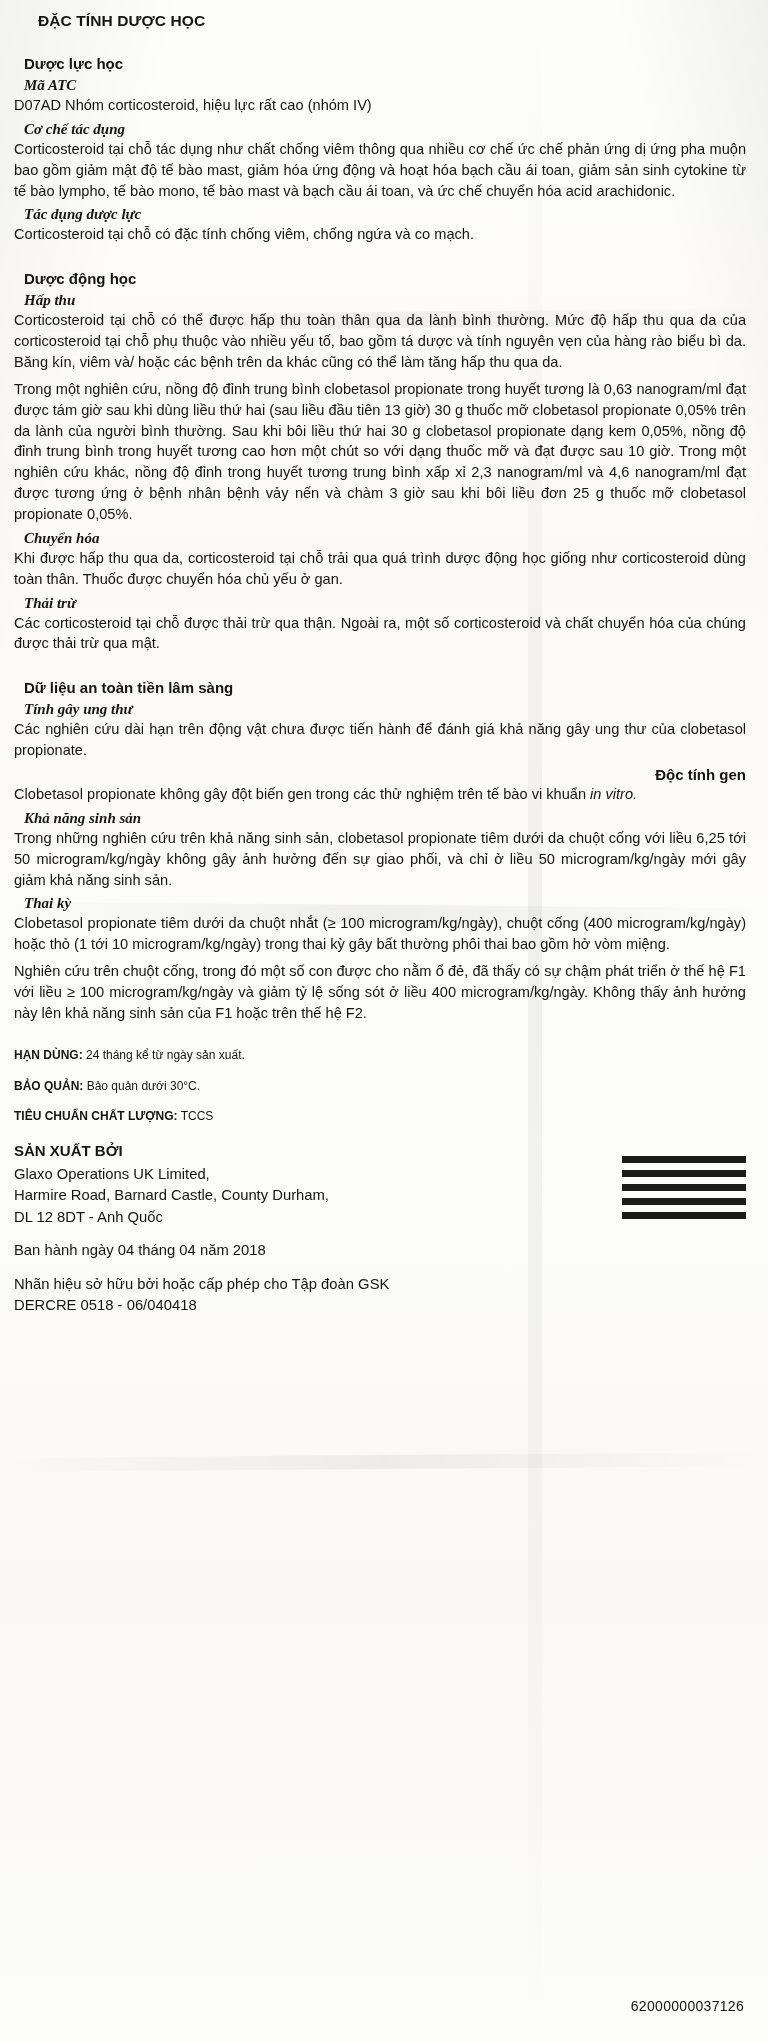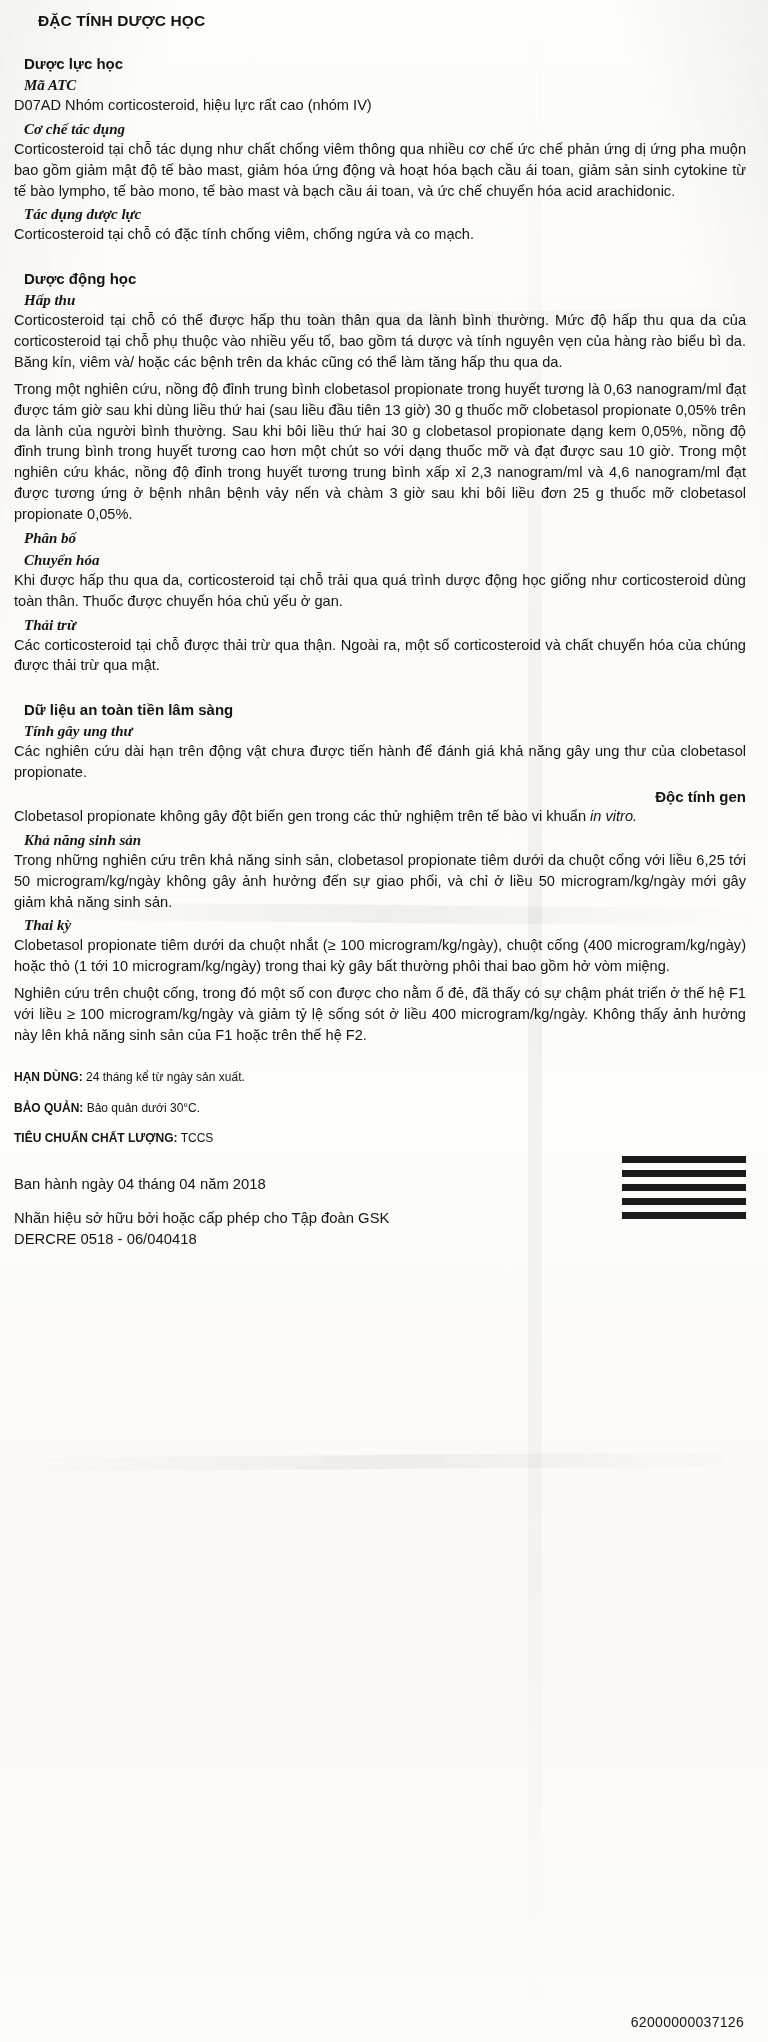--- a/index.html
+++ b/index.html
@@ -95,21 +95,21 @@
   }
   .barcode .bar {
     height: 7px;
     background: #1b1b1b;
     margin-bottom: 7px;
   }
   .barcode .bar:last-child { margin-bottom: 0; }
   .footer-code {
     position: absolute;
     right: 24px;
-    bottom: 12px;
+    bottom: 28px;
     font-size: 14px;
     letter-spacing: 0.3px;
   }
   .em { font-style: italic; }
   .section { position: relative; margin-top: 25px; }
 </style>
 </head>
 <body>
 
 <div class="paper"></div>
@@ -136,21 +136,20 @@
   </div>
 
   <div class="section">
     <div class="h-sub">Dược động học</div>
 
     <div class="h-italic">Hấp thu</div>
     <p class="body-text">Corticosteroid tại chỗ có thể được hấp thu toàn thân qua da lành bình thường. Mức độ hấp thu qua da của corticosteroid tại chỗ phụ thuộc vào nhiều yếu tố, bao gồm tá dược và tính nguyên vẹn của hàng rào biểu bì da. Băng kín, viêm và/ hoặc các bệnh trên da khác cũng có thể làm tăng hấp thu qua da.</p>
     <div class="gap-sm"></div>
     <p class="body-text">Trong một nghiên cứu, nồng độ đỉnh trung bình clobetasol propionate trong huyết tương là 0,63 nanogram/ml đạt được tám giờ sau khi dùng liều thứ hai (sau liều đầu tiên 13 giờ) 30 g thuốc mỡ clobetasol propionate 0,05% trên da lành của người bình thường. Sau khi bôi liều thứ hai 30 g clobetasol propionate dạng kem 0,05%, nồng độ đỉnh trung bình trong huyết tương cao hơn một chút so với dạng thuốc mỡ và đạt được sau 10 giờ. Trong một nghiên cứu khác, nồng độ đỉnh trong huyết tương trung bình xấp xỉ 2,3 nanogram/ml và 4,6 nanogram/ml đạt được tương ứng ở bệnh nhân bệnh vảy nến và chàm 3 giờ sau khi bôi liều đơn 25 g thuốc mỡ clobetasol propionate 0,05%.</p>
 
-    <div class="h-italic">Phân bố</div>
 
     <div class="h-italic">Chuyển hóa</div>
     <p class="body-text">Khi được hấp thu qua da, corticosteroid tại chỗ trải qua quá trình dược động học giống như corticosteroid dùng toàn thân. Thuốc được chuyển hóa chủ yếu ở gan.</p>
 
     <div class="h-italic">Thải trừ</div>
     <p class="body-text">Các corticosteroid tại chỗ được thải trừ qua thận. Ngoài ra, một số corticosteroid và chất chuyển hóa của chúng được thải trừ qua mật.</p>
   </div>
 
   <div class="section">
     <div class="h-sub">Dữ liệu an toàn tiền lâm sàng</div>
@@ -179,20 +178,26 @@
   <div class="lbl-row">
     <b>BẢO QUẢN:</b><span> Bảo quản dưới 30°C.</span>
   </div>
   <div class="gap-sm"></div>
   <div class="lbl-row">
     <b>TIÊU CHUẨN CHẤT LƯỢNG:</b><span> TCCS</span>
   </div>
 
   <div class="gap-lg"></div>
 
+  <div class="mfg-block">
+    <div class="mfg-title">SẢN XUẤT BỞI</div>
+    <div>Glaxo Operations UK Limited,</div>
+    <div>Harmire Road, Barnard Castle, County Durham,</div>
+    <div>DL 12 8DT - Anh Quốc</div>
+  </div>
 
   <div class="gap-lg"></div>
 
   <div class="mfg-block">
     <div>Ban hành ngày 04 tháng 04 năm 2018</div>
   </div>
 
   <div class="gap-lg"></div>
 
   <div class="mfg-block">

